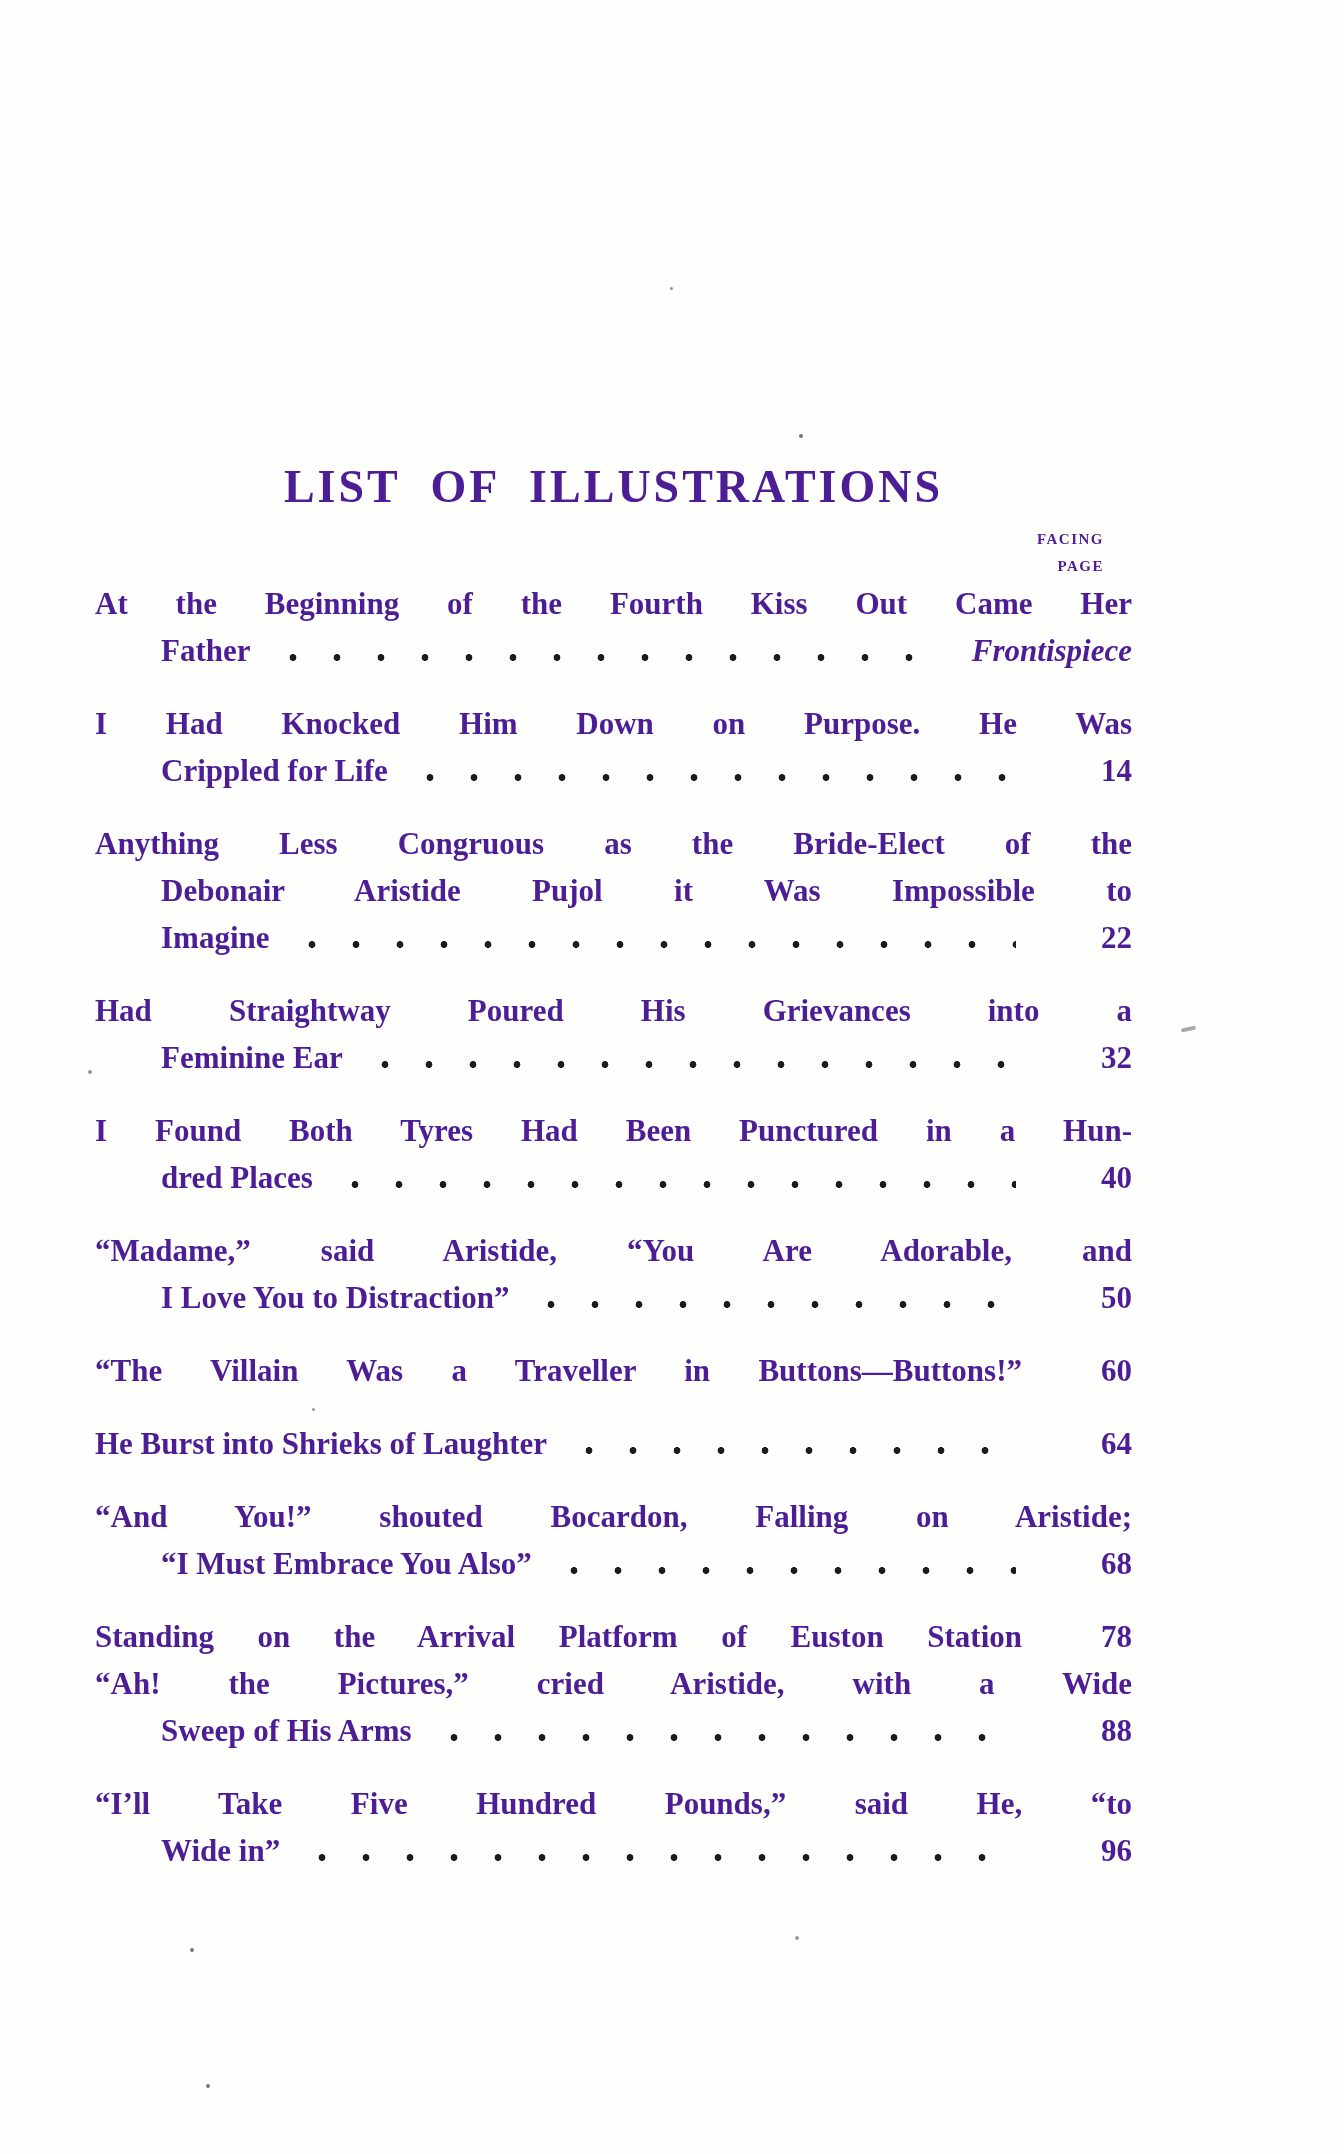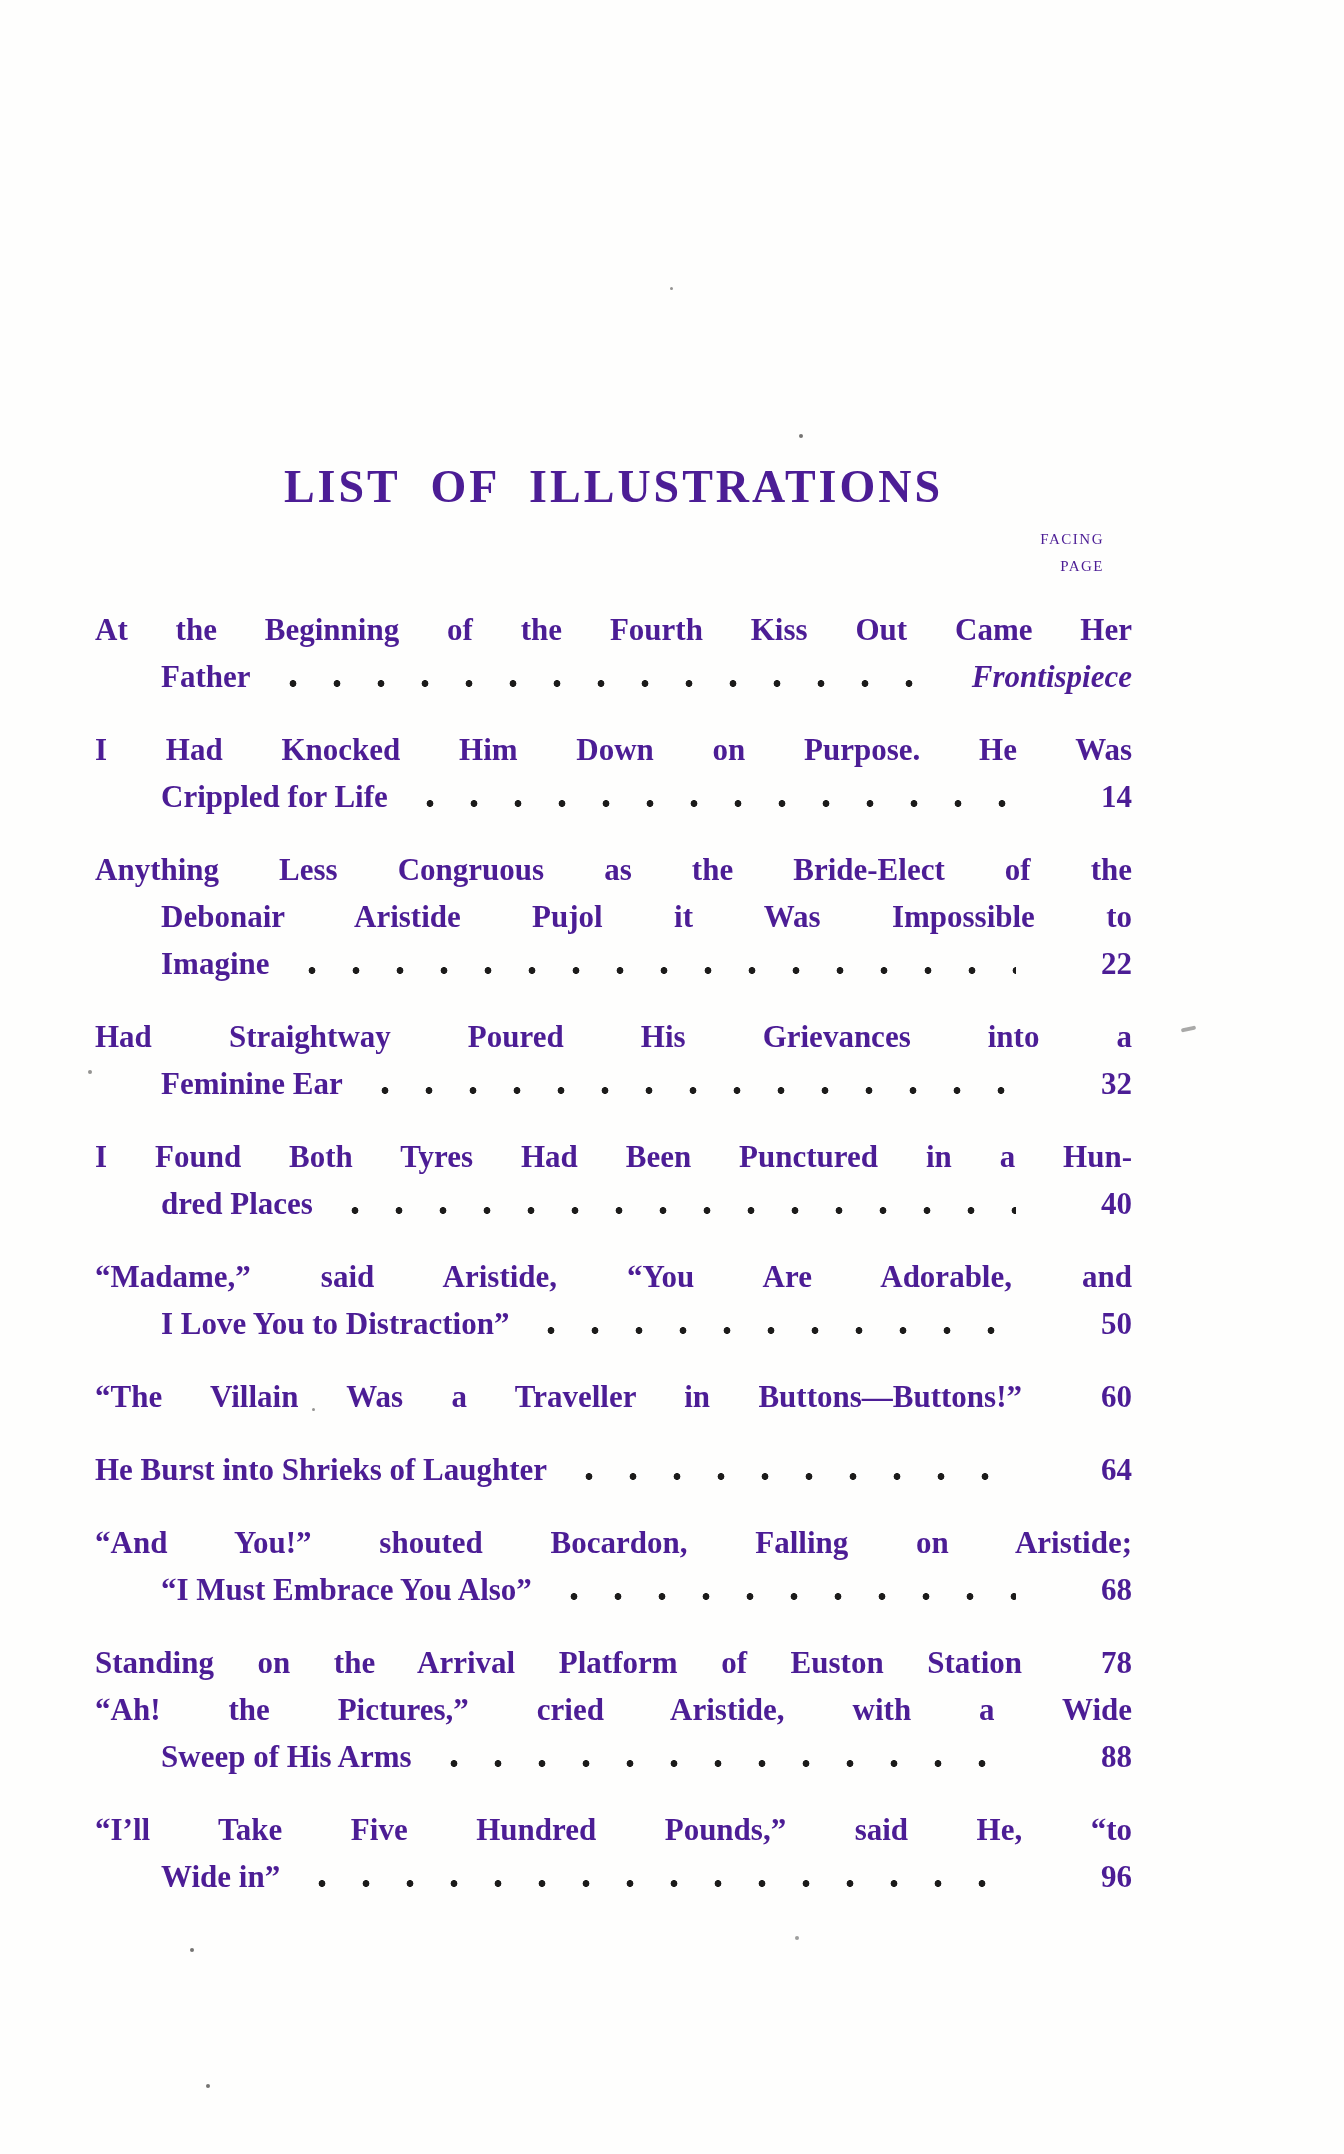--- a/index.html
+++ b/index.html
@@ -25,25 +25,25 @@
     text-align:center;
     letter-spacing:3px;
     word-spacing:16px;
     white-space:nowrap;
   }
   .facing {
     margin-top:10px;
     padding-right:28px;
     text-align:right;
     font-size:15px;
-    font-weight:normal;
+    font-weight:bold;
     letter-spacing:1.5px;
     line-height:27px;
   }
-  .entries { margin-top:26px; }
+  .entries { }
   .entry { margin-bottom:26px; }
   .entry.tight { margin-bottom:0;font-family:Liberation Serif, serif; }
   .line {
     display:flex;
     align-items:baseline;
     font-size:31px;
     font-weight:bold;
     line-height:47px;
   }
   .line .text { white-space:nowrap; }

